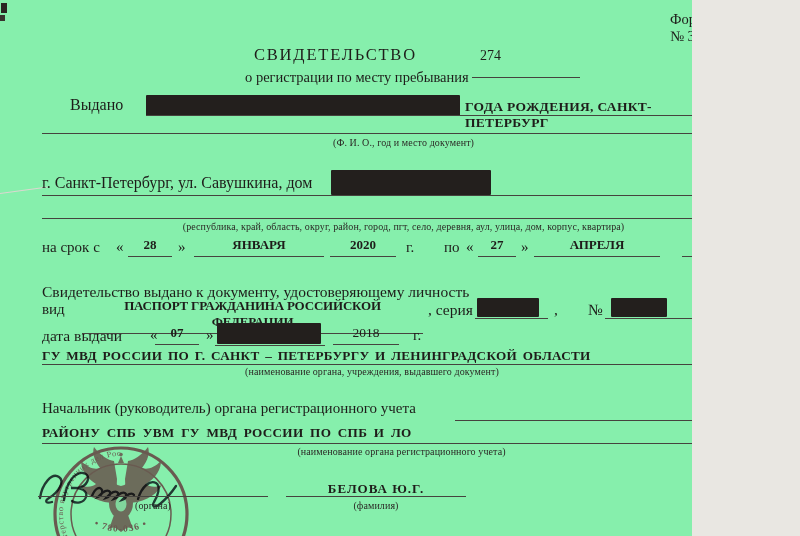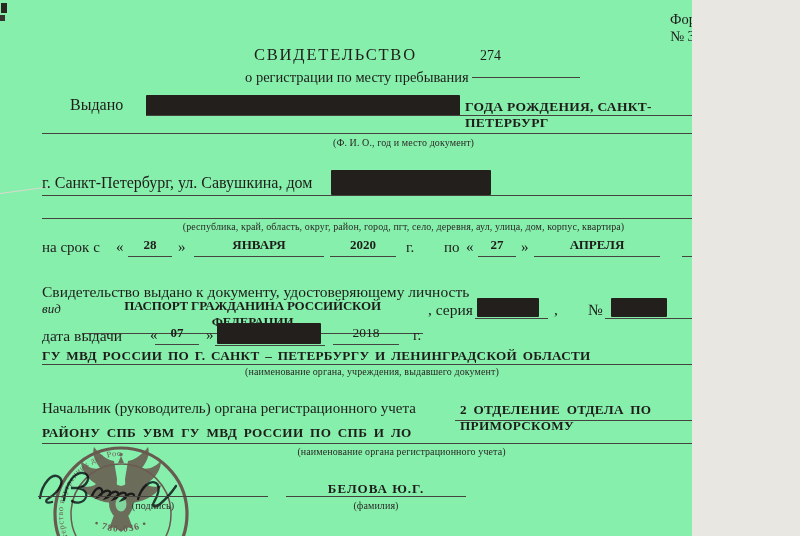--- a/index.html
+++ b/index.html
@@ -69,21 +69,21 @@
     <span class="cell" style="left:436px;width:38px;">27</span>
     <span class="abs q" style="left:479px;top:2px;">»</span>
     <span class="cell" style="left:492px;width:126px;">АПРЕЛЯ</span>
     <span class="cell" style="left:640px;width:53px;">2020</span>
     <span class="abs plain" style="left:703px;top:2px;">г.</span>
   </div>
 
   <div class="abs" style="left:42px;top:271px;font-size:15.5px;margin-top:12px;">Свидетельство выдано к документу, удостоверяющему личность</div>
 
   <div class="abs" style="left:42px;top:298px;width:725px;height:26px;">
-    <span class="abs" style="left:0;top:3px;font-size:13px;font-style:italic;">вид</span>
+    <span class="abs" style="left:0;top:3px;font-size:15px;">вид</span>
     <span class="cell" style="left:40px;width:341px;letter-spacing:-0.2px;">ПАСПОРТ ГРАЖДАНИНА РОССИЙСКОЙ ФЕДЕРАЦИИ</span>
     <span class="abs" style="left:386px;top:3px;font-size:15.5px;">, серия</span>
     <span class="cell" style="left:433px;width:73px;height:17px;">
       <span class="redact" style="left:2px;top:0;width:62px;height:19px;"></span>
     </span>
     <span class="abs" style="left:512px;top:3px;font-size:15.5px;">,</span>
     <span class="abs" style="left:546px;top:3px;font-size:15.5px;">№</span>
     <span class="cell" style="left:563px;width:162px;height:17px;">
       <span class="redact" style="left:6px;top:0;width:56px;height:19px;"></span>
     </span>
@@ -99,21 +99,20 @@
     </span>
     <span class="cell" style="left:291px;width:66px;font-weight:normal;font-size:13.5px;">2018</span>
     <span class="abs plain" style="left:371px;top:2px;">г.</span>
   </div>
 
   <div class="abs bold-line" style="left:42px;top:348px;font-size:13.2px;word-spacing:2px;">ГУ МВД РОССИИ ПО Г. САНКТ – ПЕТЕРБУРГУ И ЛЕНИНГРАДСКОЙ ОБЛАСТИ</div>
   <div class="rule" style="left:42px;top:364px;width:723px;"></div>
   <div class="cap" style="left:42px;top:366px;width:660px;">(наименование органа, учреждения, выдавшего документ)</div>
 
   <div class="abs" style="left:42px;top:400px;font-size:15px;">Начальник (руководитель) органа регистрационного учета</div>
-  <div class="abs bold-line" style="left:460px;top:402px;font-size:13.2px;word-spacing:3px;">2 ОТДЕЛЕНИЕ ОТДЕЛА ПО ПРИМОРСКОМУ</div>
   <div class="rule" style="left:455px;top:420px;width:302px;"></div>
   <div class="abs bold-line" style="left:42px;top:425px;font-size:13.2px;word-spacing:3px;">РАЙОНУ СПБ УВМ ГУ МВД РОССИИ ПО СПБ И ЛО</div>
   <div class="rule" style="left:42px;top:443px;width:719px;"></div>
   <div class="cap" style="left:42px;top:446px;width:719px;">(наименование органа регистрационного учета)</div>
 
   <svg class="stamp-svg" style="left:26px;top:419px;opacity:.9;" width="190" height="190" viewBox="0 0 190 190">
     <defs>
       <path id="ringPath" d="M95,37 a58,58 0 1 1 -0.1,0"></path>
       <path id="numPath" d="M58,100 A60,60 0 0 0 132,100"></path>
     </defs>
@@ -154,19 +153,19 @@
   <svg class="sig-svg" style="left:34px;top:464px;opacity:.92;" width="170" height="48" viewBox="0 0 170 48">
     <g fill="none" stroke="#2b2d3a" stroke-width="2.3" stroke-linecap="round">
       <path d="M6,34 C8,20 18,8 25,13 C31,17 25,28 15,34 C10,37 12,40 18,38"></path>
       <path d="M30,36 C32,20 40,8 49,9 C57,10 55,20 47,23 C42,25 38,24 37,24 C47,23 54,27 52,33 C50,39 42,40 38,37"></path>
       <path d="M58,32 C61,24 66,22 68,26 C69,29 67,32 64,33 C69,27 74,25 76,28 C77,31 75,33 72,34 C77,28 82,26 84,29 C85,32 83,34 80,35 C85,29 90,27 92,30 C93,33 91,35 88,36 C93,30 98,28 100,31"></path>
       <path d="M104,35 C108,22 116,16 122,19 C127,22 124,32 120,38 C117,43 121,44 126,40 C132,35 138,28 142,22"></path>
     </g>
   </svg>
 
   <div class="rule" style="left:38px;top:496px;width:230px;"></div>
-  <div class="cap" style="left:38px;top:500px;width:230px;">(подпись)</div>
+  <div class="cap" style="left:38px;top:500px;width:230px;">(органа)</div>
 
   <div class="abs" style="left:286px;top:481px;width:180px;text-align:center;font-size:13px;font-weight:bold;letter-spacing:1px;">БЕЛОВА Ю.Г.</div>
   <div class="rule" style="left:286px;top:496px;width:180px;"></div>
   <div class="cap" style="left:286px;top:500px;width:180px;">(фамилия)</div>
 
 </div>
 
 </body></html>

